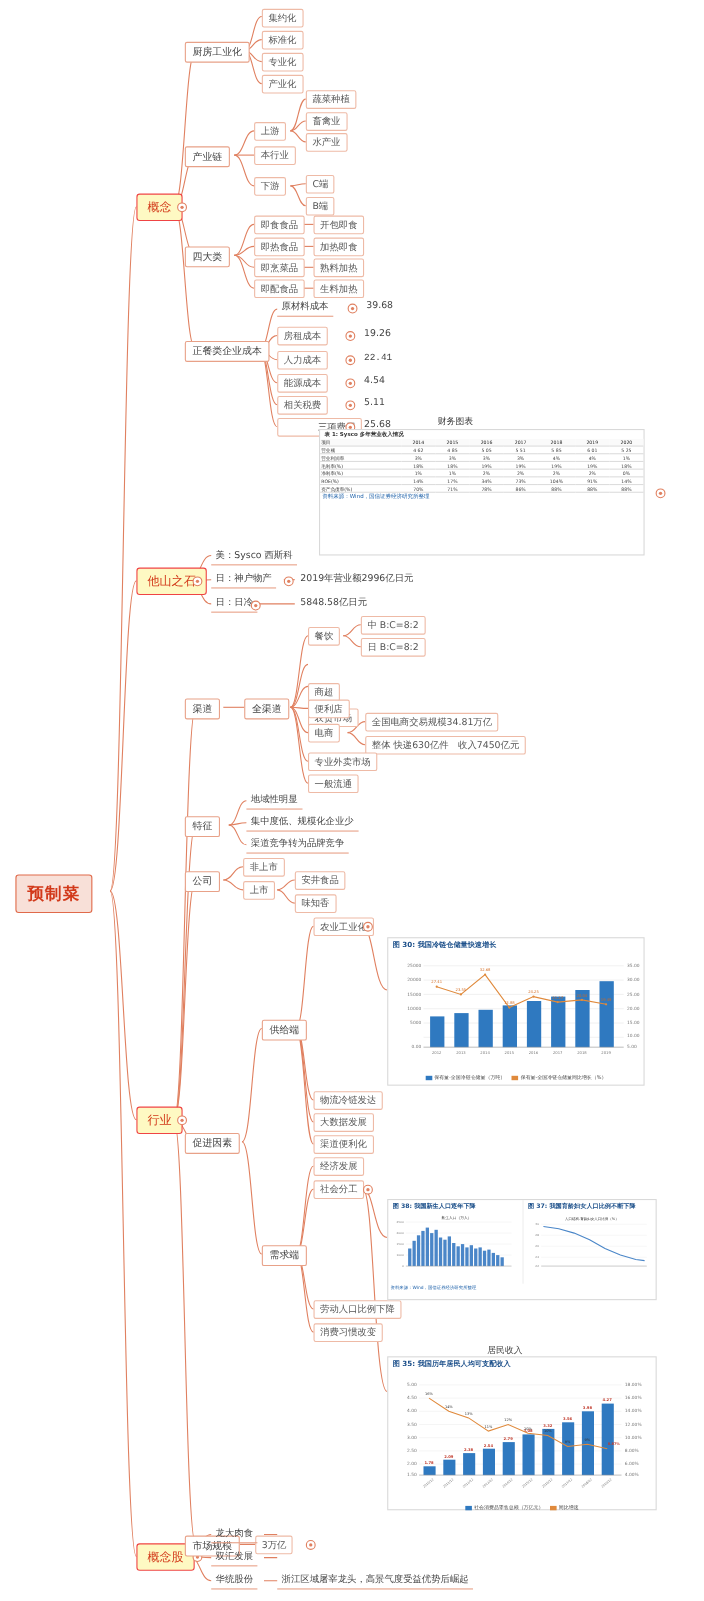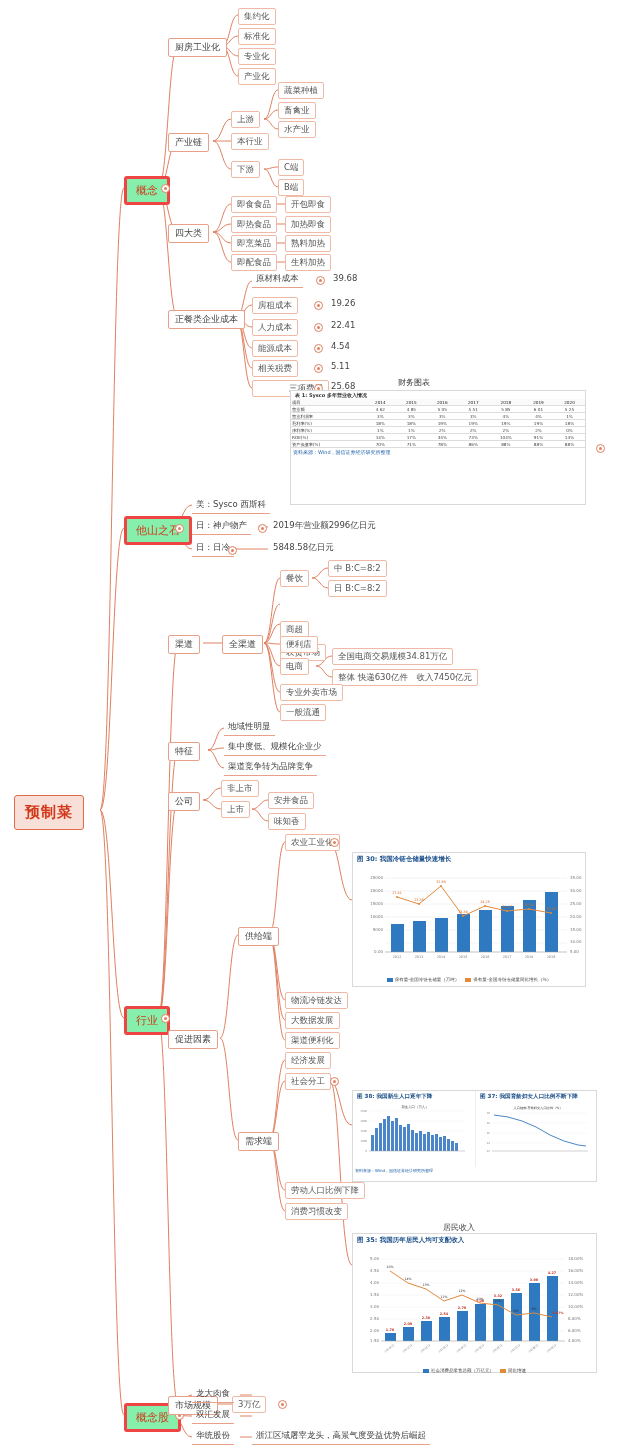--- a/index.html
+++ b/index.html
@@ -2,21 +2,21 @@
 <html lang="zh"><head>
 <meta charset="utf-8">
 <style>
   html,body{margin:0;padding:0;background:#ffffff;}
   body{width:640px;height:1455px;position:relative;font-family:"DejaVu Sans","Liberation Sans",sans-serif;color:#333;}
   .canvas{position:relative;width:640px;height:1455px;overflow:hidden;}
   svg.links{position:absolute;left:0;top:0;width:640px;height:1455px;pointer-events:none;}
   .node{position:absolute;box-sizing:border-box;white-space:nowrap;}
   .n-root{background:#f8e0d8;border:1px solid #e06a4a;color:#d2391a;font-size:15px;font-weight:bold;
           padding:7px 10px;border-radius:3px;letter-spacing:1px;}
-  .n-l1{border:3px solid #ef4444;background:#86efac;color:#d2391a;font-size:11px;padding:4px 9px;border-radius:3px;}
+  .n-l1{border:1px solid #ef4444;background:#fef9c3;color:#d2391a;font-size:11px;padding:4px 9px;border-radius:3px;}
   .n-l2{border:1px solid #e8a188;background:#fff;color:#444;font-size:9px;padding:2px 6px;border-radius:2px;}
   .n-l3{border:1px solid #eebaa6;background:#fff;color:#555;font-size:8.5px;padding:1.5px 5px;border-radius:2px;}
   .n-plain{color:#444;font-size:8.5px;padding:1px 3px;}
   .n-leaf{border-bottom:1px solid #e8a188;color:#444;font-size:8.5px;padding:1px 4px 2px 4px;}
   .dot{display:inline-block;width:7px;height:7px;border:1px solid #e08060;border-radius:50%;
        position:absolute;background:#fff;}
   .dot:after{content:"";position:absolute;left:2px;top:2px;width:3px;height:3px;background:#e08060;border-radius:50%;}
   .img-card{position:absolute;border:1px solid #d9d9d9;background:#fff;box-sizing:border-box;}
   .tbl{width:100%;border-collapse:collapse;font-size:4.2px;color:#444;}
   .tbl td,.tbl th{border-bottom:.5px solid #ddd;padding:0.5px 1px;text-align:center;white-space:nowrap;}
@@ -183,21 +183,21 @@
 
 <div class="node n-l2" style="left:168px;top:310px;">正餐类企业成本</div>
 <div class="node n-leaf" style="left:252px;top:272px;">原材料成本</div>
 <span class="dot" style="left:316px;top:276px;"></span>
 <div class="node n-plain" style="left:330px;top:272px;">39.68</div>
 <div class="node n-l3" style="left:252px;top:297px;">房租成本</div>
 <span class="dot" style="left:314px;top:301px;"></span>
 <div class="node n-plain" style="left:328px;top:297px;">19.26</div>
 <div class="node n-l3" style="left:252px;top:319px;">人力成本</div>
 <span class="dot" style="left:314px;top:323px;"></span>
-<div class="node n-plain" style="left:328px;top:319px;">22.41</div>
+<div class="node n-plain" style="left:328px;top:319px;font-family:Liberation Mono, monospace;">22.41</div>
 <div class="node n-l3" style="left:252px;top:340px;">能源成本</div>
 <span class="dot" style="left:314px;top:344px;"></span>
 <div class="node n-plain" style="left:328px;top:340px;">4.54</div>
 <div class="node n-l3" style="left:252px;top:360px;">相关税费</div>
 <span class="dot" style="left:314px;top:364px;"></span>
 <div class="node n-plain" style="left:328px;top:360px;">5.11</div>
 <div class="node n-l3" style="left:252px;top:380px;padding-left:36px;">三项费用</div>
 <span class="dot" style="left:314px;top:384px;"></span>
 <div class="node n-plain" style="left:328px;top:380px;">25.68</div>
 

